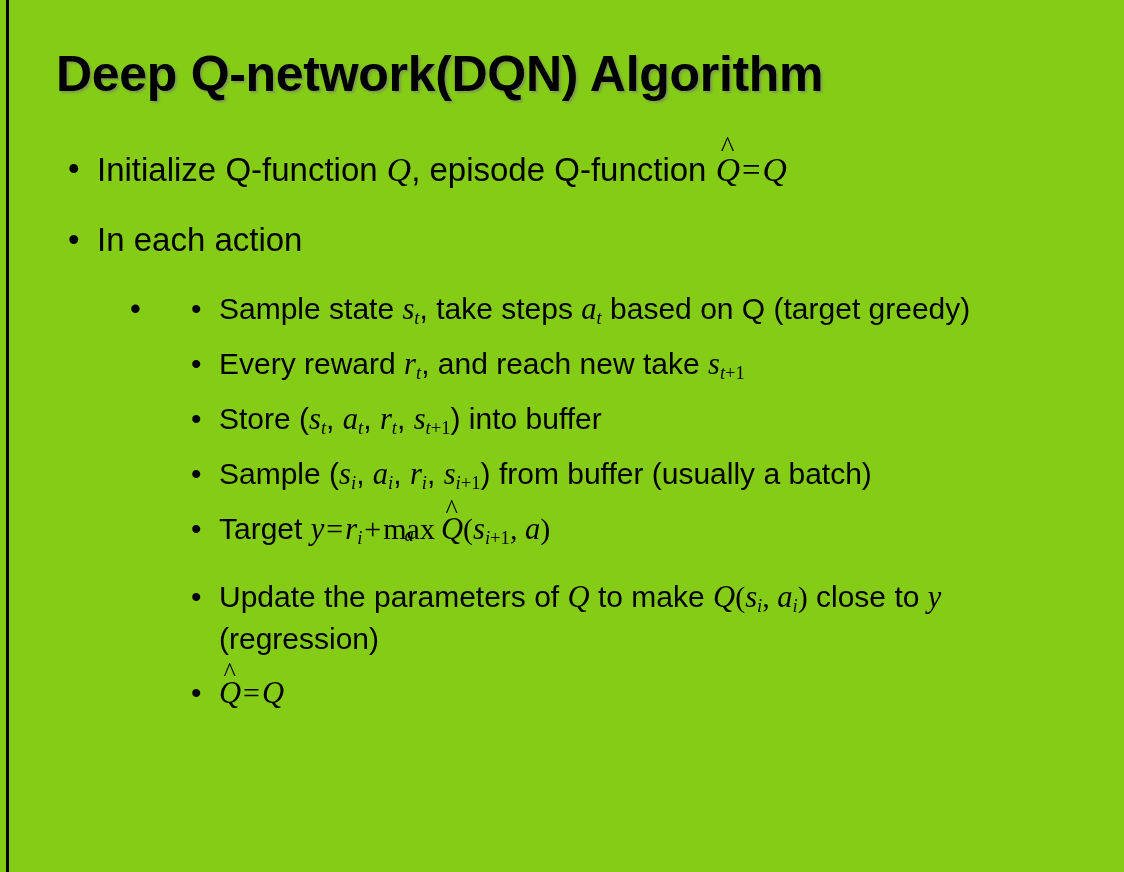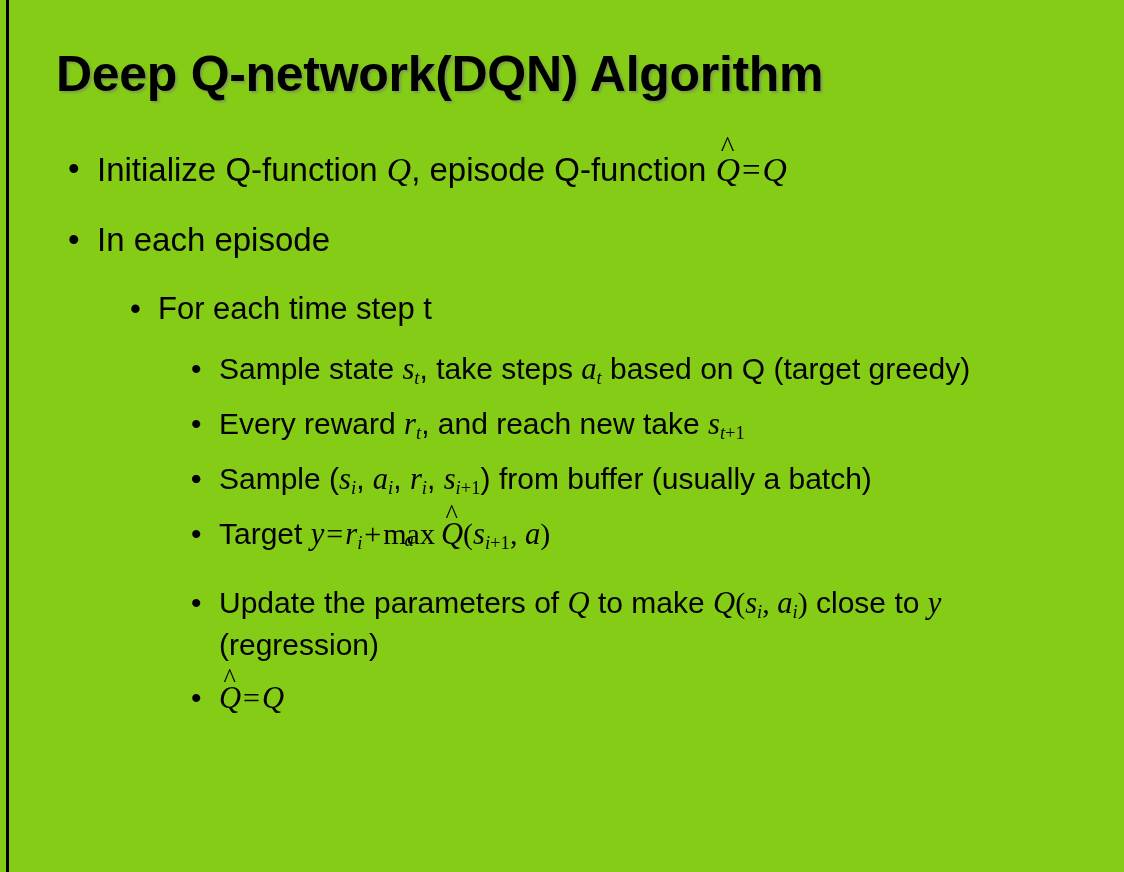--- a/index.html
+++ b/index.html
@@ -157,40 +157,40 @@
 
   <div class="body-block">
 
     <div class="bullet-line lvl1">
       <span class="dot">•</span>
       <span class="txt"><span>Initialize Q-function </span><span class="mi">Q</span><span>, episode Q-function </span><span class="nowrapgroup"><span class="hat"><span class="hatmark">^</span><span class="mi">Q</span></span><span class="mop">=</span><span class="mi">Q</span></span></span>
     </div>
 
     <div class="bullet-line lvl1">
       <span class="dot">•</span>
-      <span class="txt">In each episode</span>
+      <span class="txt">In each action</span>
     </div>
 
     <div class="bullet-line lvl2">
       <span class="dot">•</span>
-      <span class="txt">For each time step t</span>
     </div>
 
     <div class="bullet-line lvl3">
       <span class="dot">•</span>
       <span class="txt"><span>Sample state </span><span class="nowrapgroup"><span class="mi">s</span><span class="sub">t</span></span><span>, take steps </span><span class="nowrapgroup"><span class="mi">a</span><span class="sub">t</span></span><span> based on Q (target greedy)</span></span>
     </div>
 
     <div class="bullet-line lvl3">
       <span class="dot">•</span>
       <span class="txt"><span>Every reward </span><span class="nowrapgroup"><span class="mi">r</span><span class="sub">t</span></span><span>, and reach new take </span><span class="nowrapgroup"><span class="mi">s</span><span class="sub"><span>t</span><span class="up">+1</span></span></span></span>
     </div>
 
     <div class="bullet-line lvl3">
       <span class="dot">•</span>
+      <span class="txt"><span>Store (</span><span class="nowrapgroup"><span class="mi">s</span><span class="sub">t</span><span>, </span><span class="mi">a</span><span class="sub">t</span><span>, </span><span class="mi">r</span><span class="sub">t</span><span>, </span><span class="mi">s</span><span class="sub"><span>t</span><span class="up">+1</span></span></span><span>) into buffer</span></span>
     </div>
 
     <div class="bullet-line lvl3">
       <span class="dot">•</span>
       <span class="txt"><span>Sample (</span><span class="nowrapgroup"><span class="mi">s</span><span class="sub">i</span><span>, </span><span class="mi">a</span><span class="sub">i</span><span>, </span><span class="mi">r</span><span class="sub">i</span><span>, </span><span class="mi">s</span><span class="sub"><span>i</span><span class="up">+1</span></span></span><span>) from buffer (usually a batch)</span></span>
     </div>
 
     <div class="bullet-line lvl3" style="margin-bottom:26px;">
       <span class="dot">•</span>
       <span class="txt"><span>Target </span><span class="nowrapgroup"><span class="mi">y</span><span class="mop">=</span><span class="mi">r</span><span class="sub">i</span><span class="mop">+</span><span class="underop mr"><span>max</span><span class="under">a</span></span><span class="hat" style="margin-left:6px;"><span class="hatmark">^</span><span class="mi">Q</span></span><span class="mr">(</span><span class="mi">s</span><span class="sub"><span>i</span><span class="up">+1</span></span><span class="mr">, </span><span class="mi">a</span><span class="mr">)</span></span></span>

